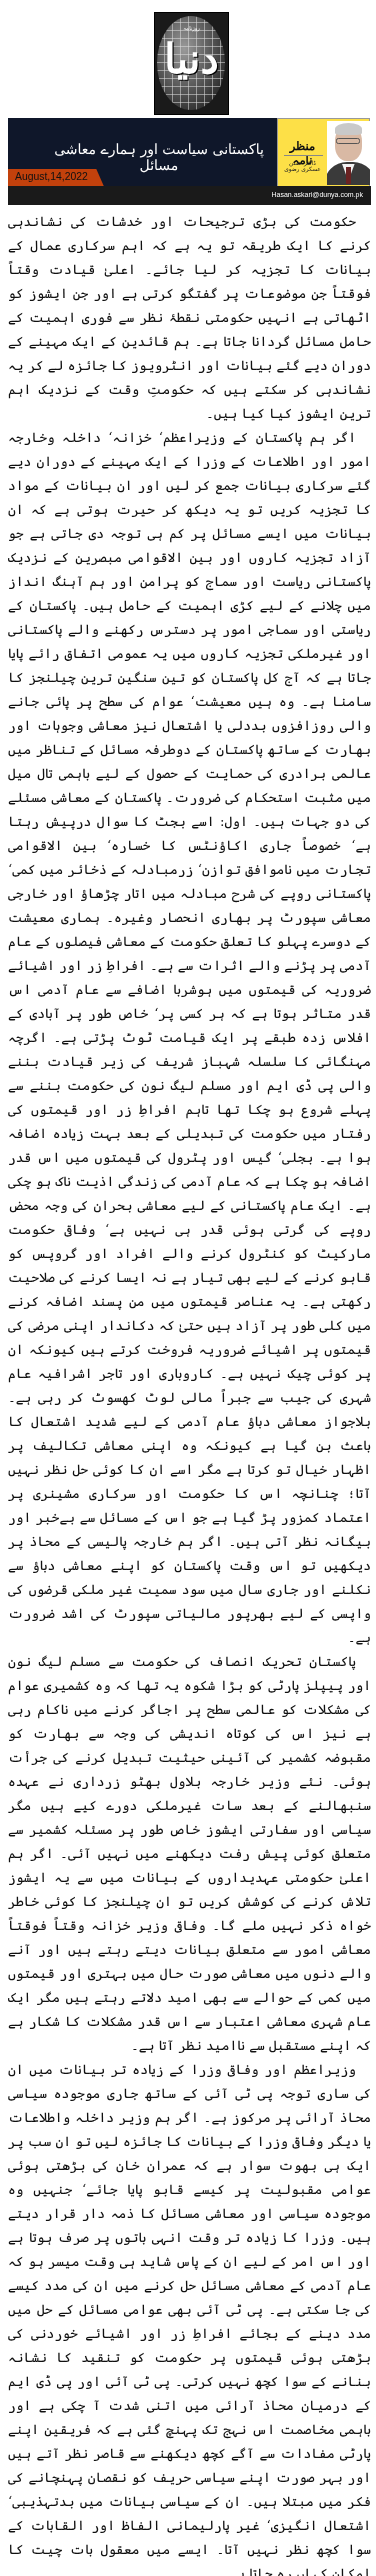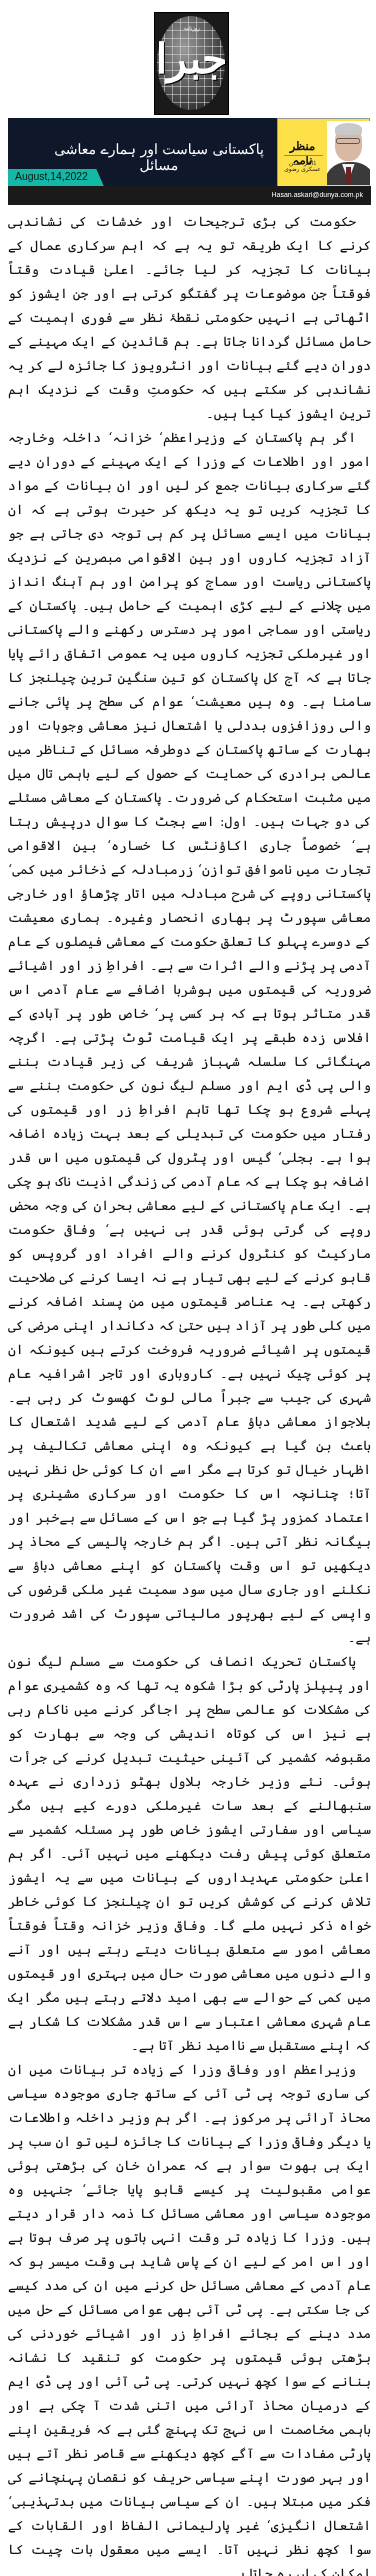--- a/index.html
+++ b/index.html
@@ -9,21 +9,21 @@
      background:
        repeating-linear-gradient(0deg, rgba(255,255,255,0.0) 0 7.5px, rgba(220,220,220,0.55) 7.5px 8px),
        repeating-linear-gradient(90deg, rgba(255,255,255,0.0) 0 7.5px, rgba(220,220,220,0.55) 7.5px 8px),
        radial-gradient(ellipse at 40% 35%, #9a9a9a 0%, #5a5a5a 45%, #2a2a2a 80%, #111 100%); }
   .logo .brand { position:absolute; left:0; right:0; top:22px; text-align:center; font-family:"DejaVu Serif", serif; font-size:41px; font-weight:bold; color:#fff; text-shadow:1.2px 1.2px 0 #000; direction:rtl; }
   .logo .small { position:absolute; left:0; right:0; top:12.7px; text-align:center; font-size:5.2px; color:#fff; direction:rtl; }
 
   .banner { position:absolute; left:8px; top:118px; width:363px; height:87px; }
   .banner .gray { position:absolute; left:0; top:0; width:269px; height:68px; background:#0f172a; }
   .banner .title { position:absolute; left:35px; top:23px; width:232px; text-align:center; color:#fff; font-family:"DejaVu Serif", serif; font-size:14px; direction:rtl; }
-  .banner .date { position:absolute; left:0; top:51px; width:96px; height:17.4px; background:#14b8a6; clip-path:polygon(0 0, 92% 0, 100% 100%, 0 100%); }
+  .banner .date { position:absolute; left:0; top:51px; width:96px; height:17.4px; background:#c2410c; clip-path:polygon(0 0, 92% 0, 100% 100%, 0 100%); }
   .banner .date span { position:absolute; left:7px; top:2.3px; font-family:"Liberation Sans", sans-serif; font-size:10.4px; color:#111; }
   .banner .photo-box { position:absolute; left:269px; top:0; width:93px; height:80px; background:#fde047; border:0.6px solid #999; box-sizing:border-box; }
   .banner .column-name { position:absolute; left:3.5px; top:20px; width:42px; text-align:center; font-family:"DejaVu Serif", serif; font-weight:bold; font-size:11.6px; color:#111; direction:rtl; }
   .banner .rule { position:absolute; left:5.8px; top:36px; width:39px; height:0.6px; background:#888; }
   .banner .author-name { position:absolute; left:3.5px; top:41px; width:42px; text-align:center; font-size:5.8px; color:#222; direction:rtl; }
   .banner .portrait { position:absolute; left:49px; top:1.7px; width:43px; height:64px; overflow:hidden; background:#fff; }
   .portrait .suit { position:absolute; left:-3.5px; top:41px; width:52px; height:35px; background:#3a3a3a; border-radius:23px 23px 0 0; }
   .portrait .collar { position:absolute; left:15px; top:43px; width:12.7px; height:17.4px; background:#f3f3f3; clip-path:polygon(0 0,100% 0,50% 100%); }
   .portrait .tie { position:absolute; left:19px; top:46px; width:4.6px; height:17.4px; background:#6a2222; }
   .portrait .head { position:absolute; left:8px; top:4.6px; width:27px; height:36px; background:#d9b9a4; border-radius:45% 45% 42% 42%; }
@@ -35,21 +35,21 @@
   .article { position:absolute; left:8px; top:210px; width:363px; direction:rtl; text-align:justify; text-align-last:right;
              font-family:"DejaVu Serif", serif; font-size:13.3px; line-height:24px; color:#111; }
   .article p { margin:0; text-indent:15px; }
 </style>
 </head>
 <body>
 
 <div class="logo">
   <div class="globe"></div>
   <div class="small">روزنامہ</div>
-  <div class="brand">جبرا</div>
+  <div class="brand">دنیا</div>
 </div>
 
 <div class="banner">
   <div class="gray">
     <div class="title">پاکستانی سیاست اور ہمارے معاشی مسائل</div>
   </div>
   <div class="date">
     <span>August,14,2022</span>
   </div>
   <div class="photo-box">

